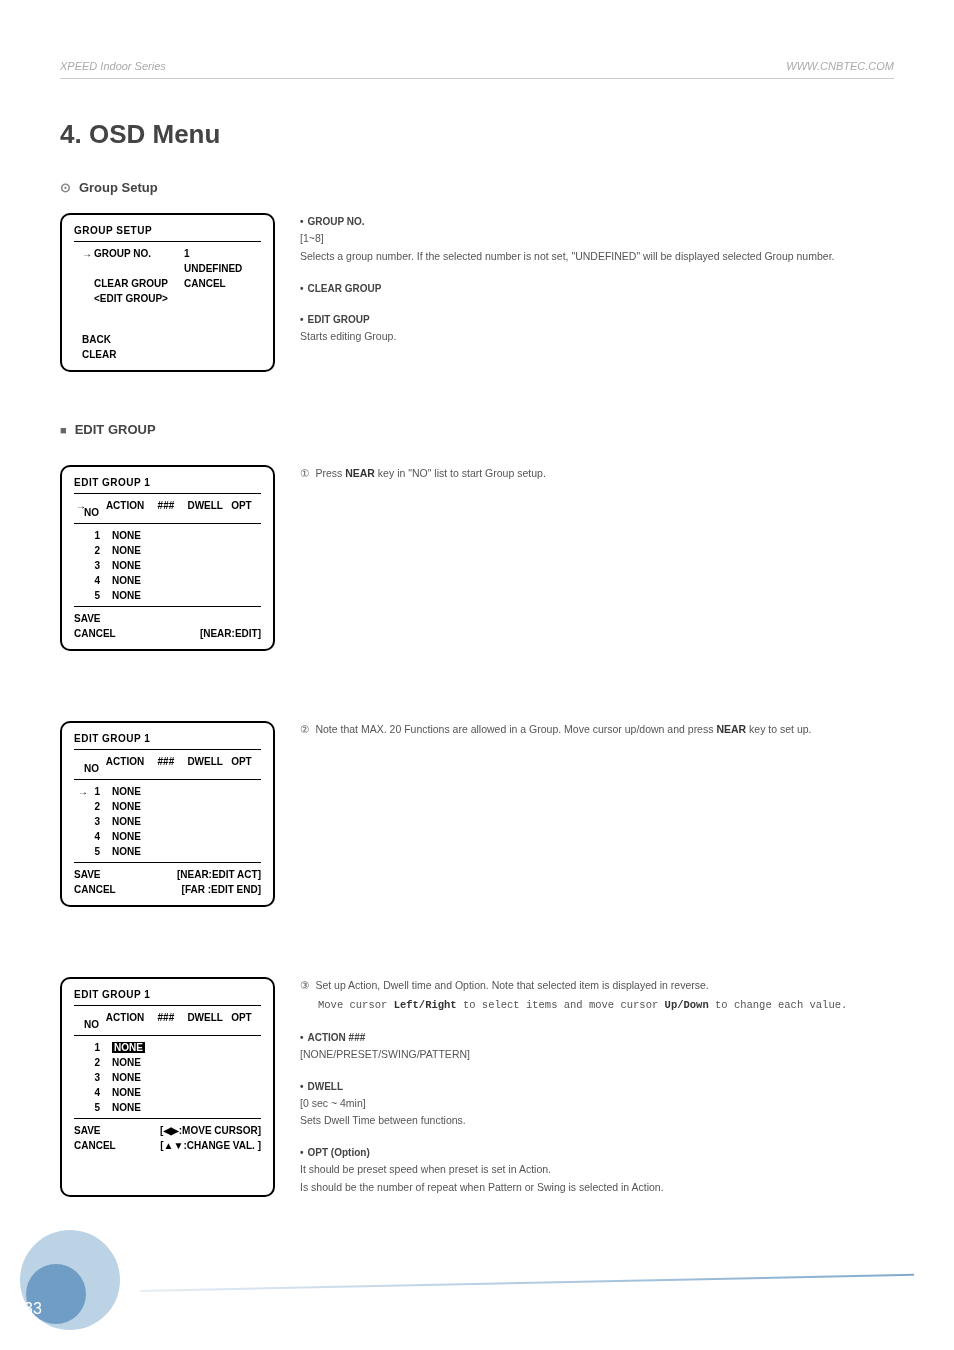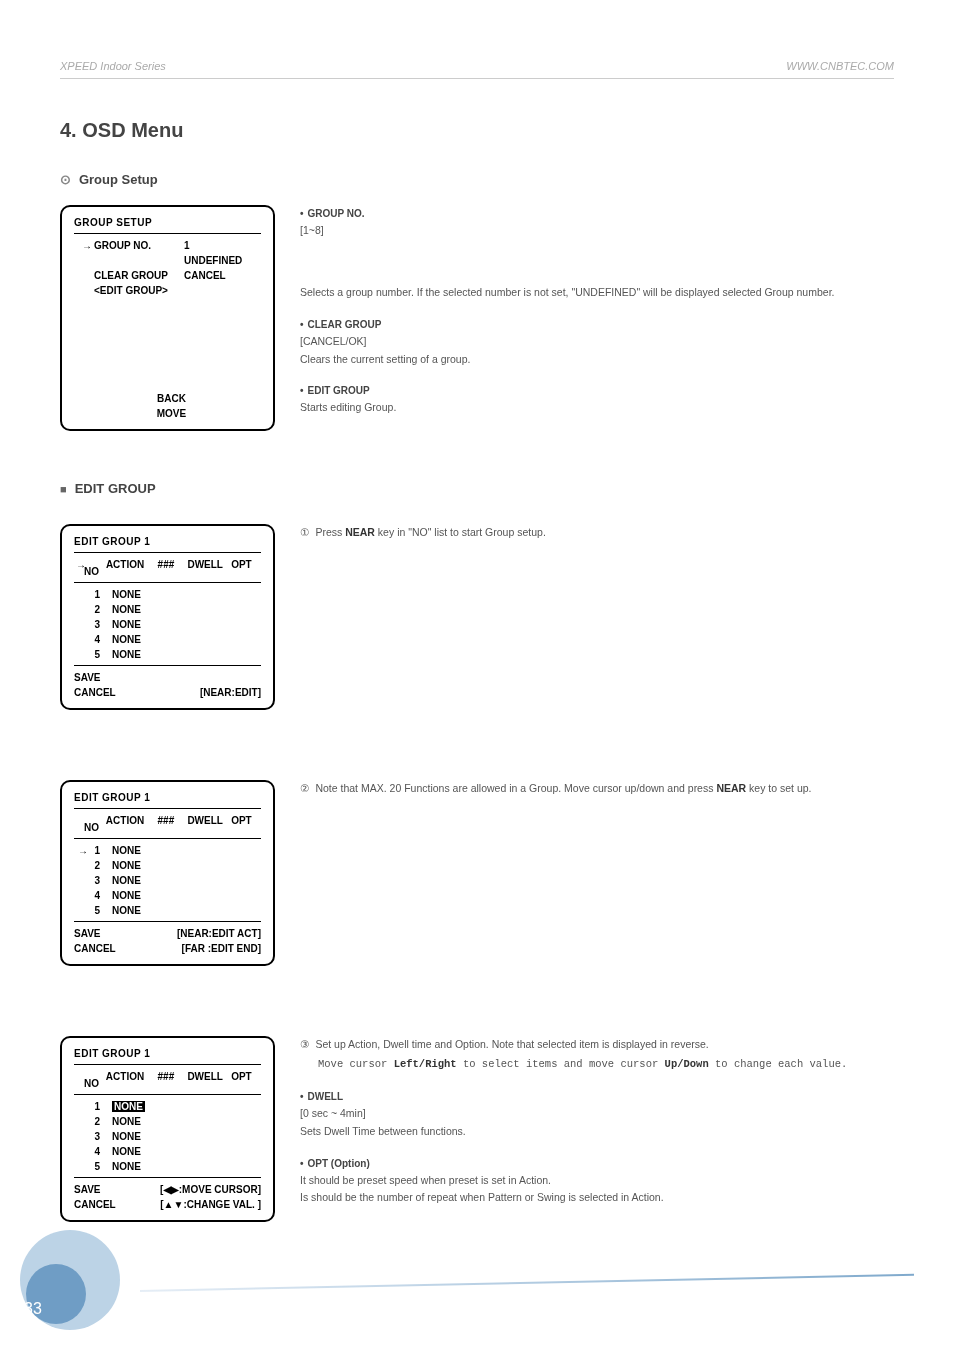--- a/index.html
+++ b/index.html
@@ -19,21 +19,21 @@
     display: flex;
     justify-content: space-between;
     font-size: 11px;
     color: #aaa;
     font-style: italic;
     border-bottom: 1px solid #ccc;
     padding-bottom: 6px;
     margin-bottom: 40px;
   }
   .chapter-title {
-    font-size: 20px;
+    font-size: 26px;
     font-weight: bold;
     color: #444;
     margin-bottom: 30px;
   }
   .sub-title {
     font-size: 13px;
     font-weight: bold;
     color: #444;
     margin-bottom: 18px;
     display: flex;
@@ -142,39 +142,35 @@
             <span class="osd-arrow"></span>
             <span class="osd-col1">CLEAR GROUP</span>
             <span class="osd-col2">CANCEL</span>
           </div>
         <div class="osd-line">
             <span class="osd-arrow"></span>
             <span class="osd-col1">&lt;EDIT GROUP&gt;</span>
           </div>
       </div>
       <div style="flex:1;"></div>
-      <div style="padding-left:8px; margin-top:36px;text-align:center;">
+      <div style="padding-left:8px; margin-top:26px;">
         <div>BACK</div>
-        <div>MOVE</div>
+        <div>CLEAR</div>
       </div>
     </div>
     <div class="desc-block">
       <div class="item-row">
         <div class="item-label"><span class="dot">•</span><span>GROUP NO.</span></div>
         <div class="item-body">
           <div>[1~8]</div>
-          <div style="text-align:justify;margin-top:44px;">Selects a group number. If the selected number is not set, "UNDEFINED" will be displayed selected Group number.</div>
+          <div style="text-align:justify;">Selects a group number. If the selected number is not set, "UNDEFINED" will be displayed selected Group number.</div>
         </div>
       </div>
       <div class="item-row">
         <div class="item-label"><span class="dot">•</span><span>CLEAR GROUP</span></div>
-        <div class="item-body">
-          <div>[CANCEL/OK]</div>
-          <div>Clears the current setting of a group.</div>
-        </div>
       </div>
       <div class="item-row">
         <div class="item-label"><span class="dot">•</span><span>EDIT GROUP</span></div>
         <div class="item-body">
           <div>Starts editing Group.</div>
         </div>
       </div>
     </div>
   </div>
 
@@ -373,20 +369,26 @@
     <div class="desc-block">
       <div class="step-line" style="margin-bottom:2px;">
         <span class="step-circ">③</span>
         <span>Set up Action, Dwell time and Option. Note that selected item is displayed in reverse.</span>
       </div>
       <div style="padding-left:18px; margin-bottom:14px;font-family:Liberation Mono, monospace;">
         <span>Move cursor </span><b class="k">Left/Right</b><span> to select items and move cursor </span><b class="k">Up/Down</b><span> to change each value.</span>
       </div>
 
       <div class="item-row">
+        <div class="item-label"><span class="dot">•</span><span>ACTION ###</span></div>
+        <div class="item-body">
+            <div>[NONE/PRESET/SWING/PATTERN]</div>
+          </div>
+      </div>
+      <div class="item-row">
         <div class="item-label"><span class="dot">•</span><span>DWELL</span></div>
         <div class="item-body">
           <div>[0 sec ~ 4min]</div>
           <div>Sets Dwell Time between functions.</div>
         </div>
       </div>
       <div class="item-row" style="margin-bottom:0;">
         <div class="item-label"><span class="dot">•</span><span>OPT (Option)</span></div>
         <div class="item-body">
           <div>It should be preset speed when preset is set in Action.</div>

